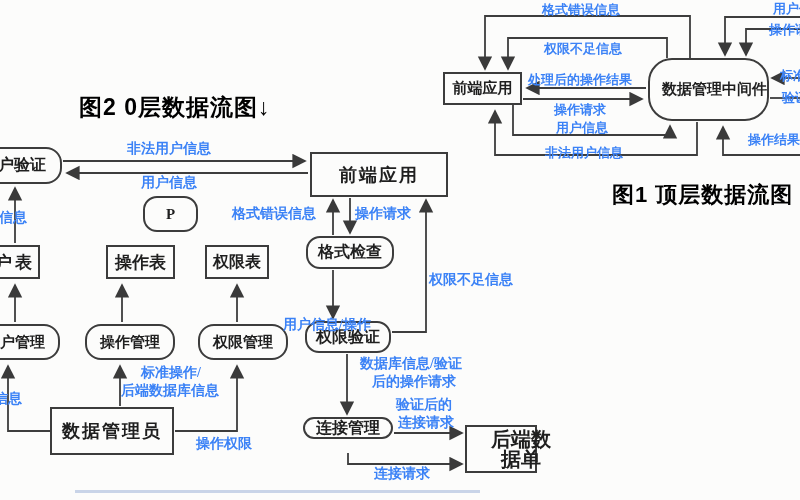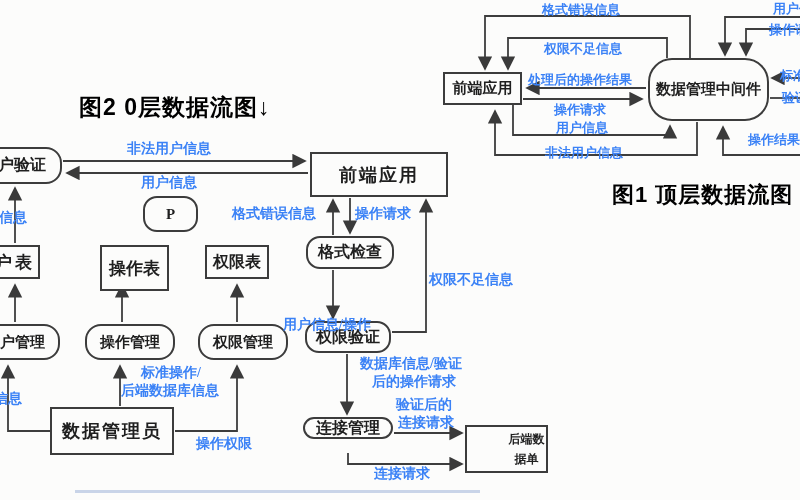--- a/index.html
+++ b/index.html
@@ -71,21 +71,21 @@
       <path d="M347,354 L347,414" marker-end="url(#ah)"></path>
       <path d="M394,433 L462,433" marker-end="url(#ah)"></path>
       <path d="M348,453 L348,464 L462,464" marker-end="url(#ah)"></path>
     </g>
   </svg>
 
   <div class="nd" style="left:443px;top:72px;width:79px;height:33px;font-size:15px;">
       <span>前端应用</span>
     </div>
 
-  <div class="nd rd" style="left:648px;top:58px;width:121px;height:63px;border-radius:24px;font-size:15px;">
+  <div class="nd rd" style="left:648px;top:58px;width:121px;height:63px;border-radius:24px;font-size:15px;justify-content:flex-end;">
       <span>数据管理中间件</span>
     </div>
 
   <span class="lbl" style="left:542px;top:2px;">格式错误信息</span>
   <span class="lbl" style="left:544px;top:41px;">权限不足信息</span>
   <span class="lbl" style="left:528px;top:72px;">处理后的操作结果</span>
   <span class="lbl" style="left:554px;top:102px;">操作请求</span>
   <span class="lbl" style="left:556px;top:120px;">用户信息</span>
   <span class="lbl" style="left:545px;top:145px;">非法用户信息</span>
   <span class="lbl" style="left:773px;top:1px;">用户信息</span>
@@ -115,30 +115,30 @@
     </div>
 
   <div class="nd rd" style="left:305px;top:321px;width:86px;height:32px;border-radius:14px;font-size:16px;">
       <span>权限验证</span>
     </div>
 
   <div class="nd rd" style="left:303px;top:417px;width:90px;height:22px;font-size:16px;">
       <span>连接管理</span>
     </div>
 
-  <div class="nd" style="left:465px;top:425px;width:83px;height:48px;font-size:12px;flex-direction:column;line-height:20px;padding-left:40px;">
+  <div class="nd" style="left:465px;top:425px;width:72px;height:48px;font-size:20px;flex-direction:column;line-height:20px;padding-left:40px;">
     <span>后端数</span>
     <span>据单</span>
   </div>
 
   <div class="nd" style="left:-30px;top:245px;width:70px;height:34px;font-size:17px;letter-spacing:3px;">
       <span>用户表</span>
     </div>
 
-  <div class="nd" style="left:100px;top:245px;width:69px;height:46px;font-size:17px;">
+  <div class="nd" style="left:106px;top:245px;width:69px;height:34px;font-size:17px;">
       <span>操作表</span>
     </div>
 
   <div class="nd" style="left:205px;top:245px;width:64px;height:34px;font-size:16px;">
       <span>权限表</span>
     </div>
 
   <div class="nd rd" style="left:-30px;top:324px;width:90px;height:36px;font-size:15px;">
       <span>用户管理</span>
     </div>

